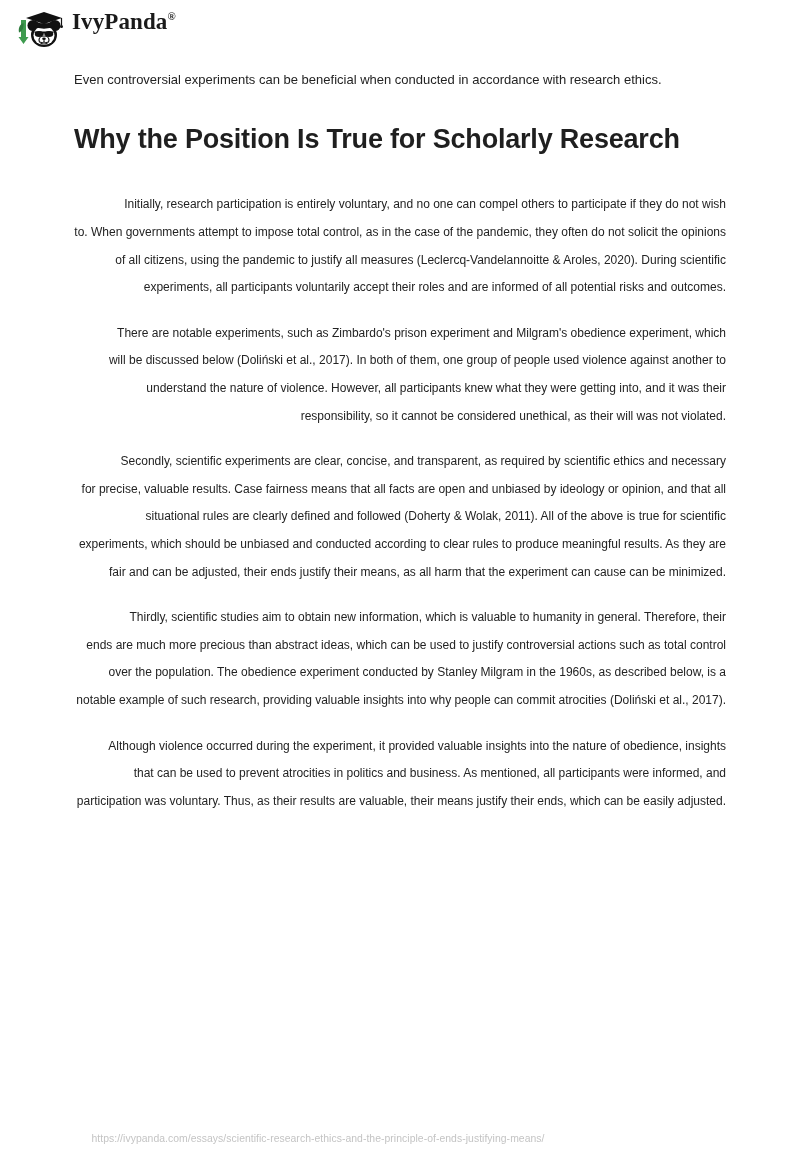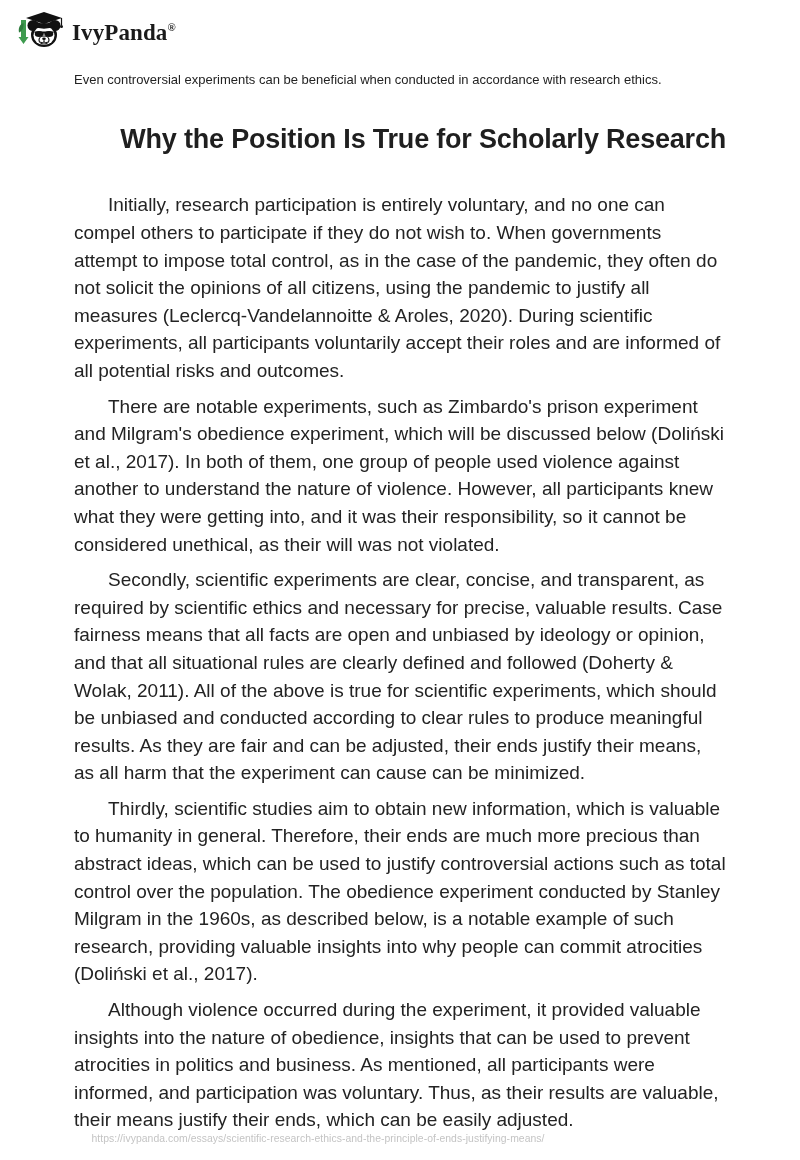--- a/index.html
+++ b/index.html
@@ -22,21 +22,20 @@
     top: 0;
     left: 0;
     width: 800px;
     height: 58px;
   }
   .brand {
     position: absolute;
     left: 14px;
     top: 9px;
     display: flex;
-    align-items: center;
     gap: 6px;
     height: 44px;
   }
   .brand-logo {
     width: 52px;
     height: 44px;
     display: block;
     flex: 0 0 auto;
   }
   .brand-wordmark {
@@ -82,35 +81,34 @@
     margin: 0;
     text-align: left;
   }
   .section-heading {
     font-size: 27px;
     font-weight: bold;
     line-height: 39px;
     color: #1f1f1f;
     margin: 28px 0 0 0;
     letter-spacing: -0.2px;
-    text-align: right;
   }
   .body-paragraph {
-    font-size: 19px;
+    font-size: 12px;
     line-height: 27.6px;
     color: #232323;
     margin: 0;
     text-indent: 34px;
-    text-align: left;
+    text-align: right;
   }
   .first-body-paragraph {
     margin-top: 32px;
   }
   .body-paragraph + .body-paragraph {
-    margin-top: 8px;
+    margin-top: 18px;
   }
 
   
   .page-footer {
     position: absolute;
     left: 0;
     bottom: 14px;
     width: 636px;
     text-align: center;
   }

